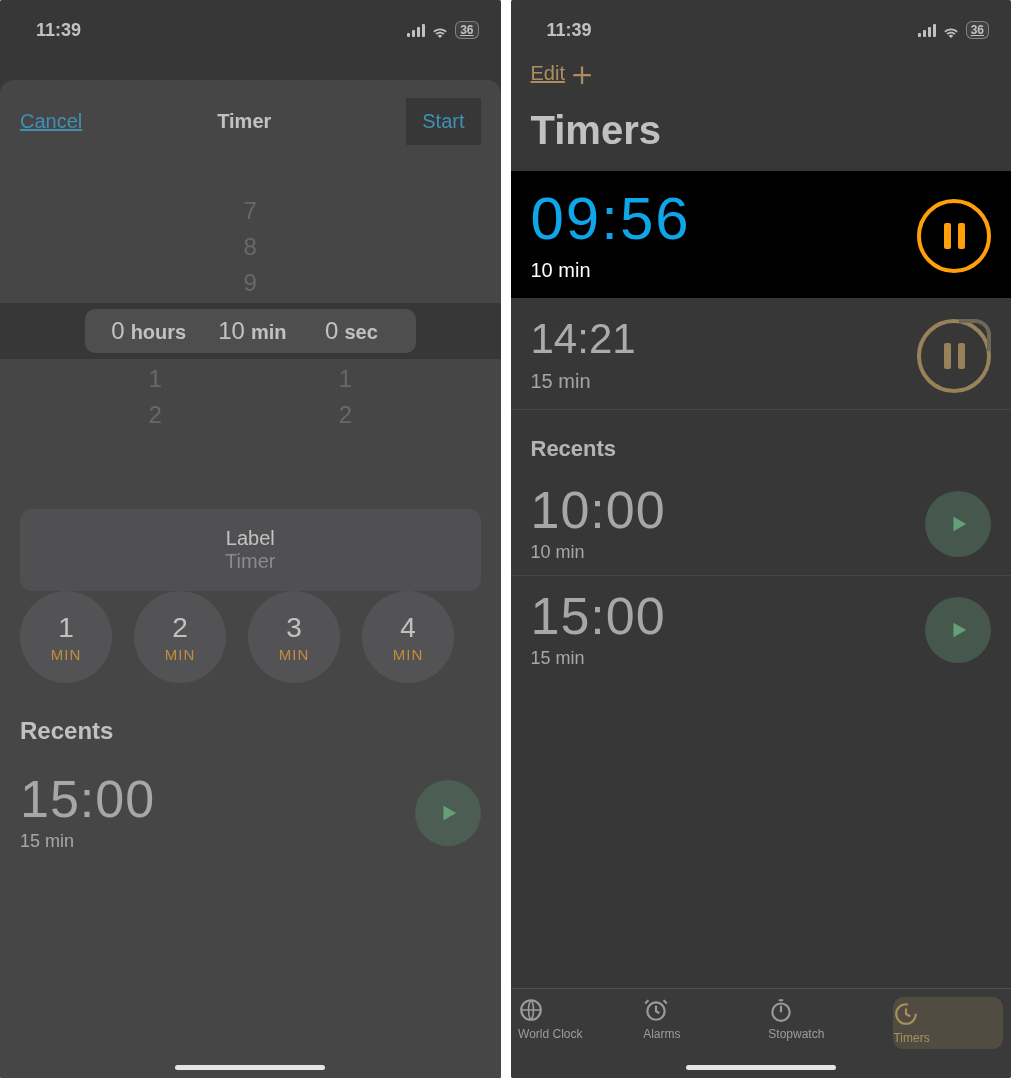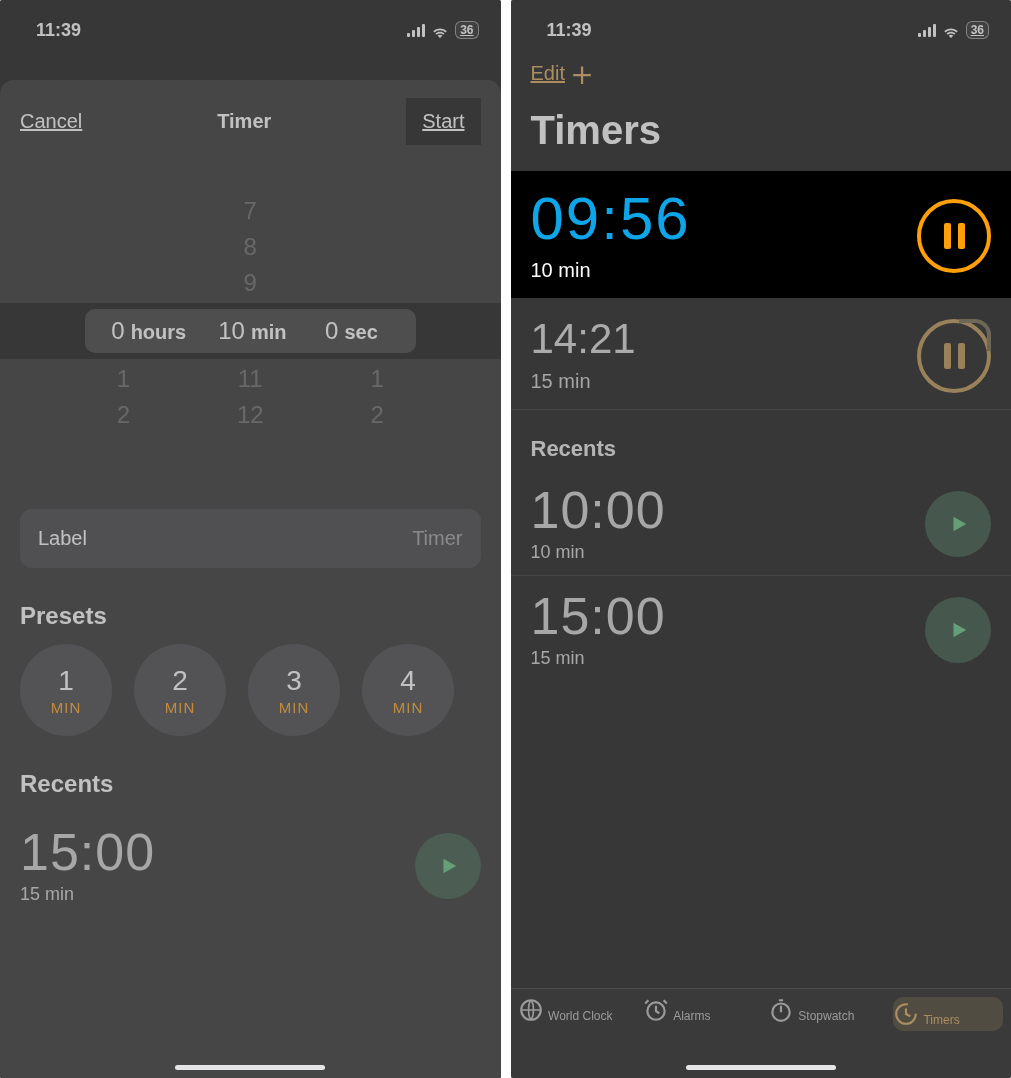--- a/index.html
+++ b/index.html
@@ -72,28 +72,28 @@
     z-index: 2;
     display:flex; flex-direction:column;
     color:#e6e6e6;
   }
   .sheet-head {
     display:flex; align-items:center; justify-content:space-between;
     padding: 18px 20px;
     font-size: 20px;
   }
   .sheet-head .title { font-weight:600; color:#fff;}
-  .link { color:#ffffff; font-size:20px; }
+  .link { color:#0ea5e9; font-size:20px; }
   .sheet-head .cancel { text-decoration: underline; }
   .start-box {
     background:#000; border-radius:0;
     padding: 12px 16px;
     display: inline-block;
   }
-  .start-box .link { text-decoration: underline; font-weight:500;}
+  .start-box .link { font-weight:500;}
   
   .picker-region { margin-top:30px; }
   .picker-faded {
     color: rgba(255,255,255,.28);
     font-size:24px;
     display:flex; justify-content:space-around;
     padding: 0 60px;
   }
   .picker-faded .col { width:80px; text-align:center; line-height:36px;}
   .picker-sel {
@@ -114,21 +114,21 @@
   .picker-inner .group{display:flex; align-items:baseline; gap:6px;}
   
   .settings {
     margin: 76px 20px 0 20px;
     background: rgba(120,120,128,0.22);
     border-radius:12px;
     overflow:hidden;
   }
   .settings .row {
     display:flex; justify-content:space-between; align-items:center;
-    padding:18px 18px; font-size:20px; color:#fff;
+    padding:18px 18px; font-size:20px; color:#fff;flex-direction:column;
   }
   .settings .row + .row { border-top:1px solid rgba(255,255,255,.1);}
   .settings .val { color:#9a9a9e; display:flex; align-items:center; gap:8px;}
   .chev { color:#8a8a8e; font-size:22px;}
   
   .sec-title { font-size:24px; font-weight:600; color:#fff; margin:34px 0 14px 20px;}
   .presets { display:flex; gap:22px; padding:0 20px;}
   .preset {
     width:92px;height:92px;border-radius:50%;
     background:rgba(120,120,128,.28);
@@ -211,21 +211,21 @@
   
   .tabbar {
     position:absolute; bottom:0; left:0; right:0;
     height:90px;
     display:flex; justify-content:space-around; align-items:flex-start;
     padding-top:8px;
     background:rgba(30,30,30,0.2);
     border-top:0.5px solid rgba(255,255,255,.15);
     z-index:3;
   }
-  .tab { display:flex; flex-direction:row; align-items:flex-end; gap:4px; font-size:12px; color:#b9b9bb; width:110px;}
+  .tab { display:flex; flex-direction:column; align-items:flex-start; gap:4px; font-size:12px; color:#b9b9bb; width:110px;}
   .tab.active{ color:#d6a24a; background:rgba(180,140,60,.25); border-radius:10px; padding:4px 0;}
   .tab svg{width:26px;height:26px;}
 </style>
 </head>
 <body>
 
 <div class="wrap">
 
   <div class="phone phone-left">
     <div class="status">
@@ -276,38 +276,33 @@
                 <span class="unit">sec</span>
               </span>
           </div>
         </div>
         <div class="picker-faded">
           <div class="col">
               <div>1</div>
               <div>2</div>
             </div>
           <div class="col">
-              <div>11</div>
-              <div>12</div>
-            </div>
-          <div class="col">
               <div>1</div>
               <div>2</div>
             </div>
         </div>
       </div>
 
       <div class="settings">
         <div class="row">
           <span>Label</span>
           <span class="val">Timer</span>
         </div>
       </div>
 
-      <div class="sec-title">Presets</div>
       <div class="presets">
         <div class="preset">
             <span class="n">1</span>
             <span class="u">MIN</span>
           </div>
         <div class="preset">
             <span class="n">2</span>
             <span class="u">MIN</span>
           </div>
         <div class="preset">

